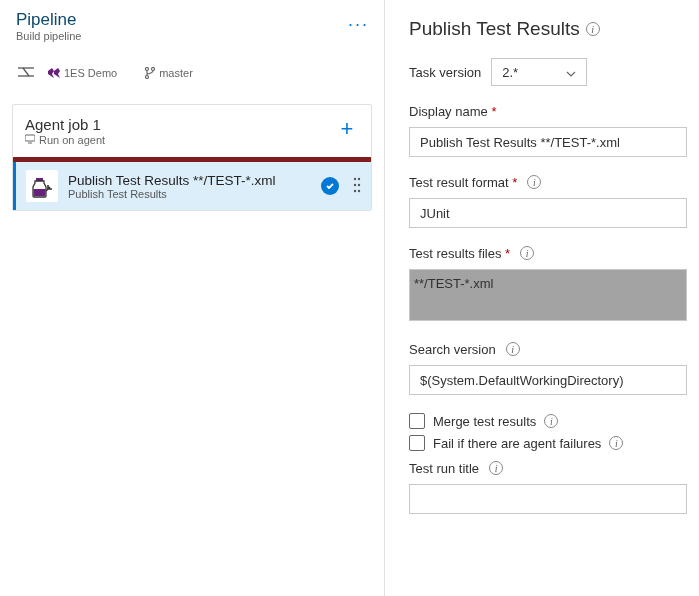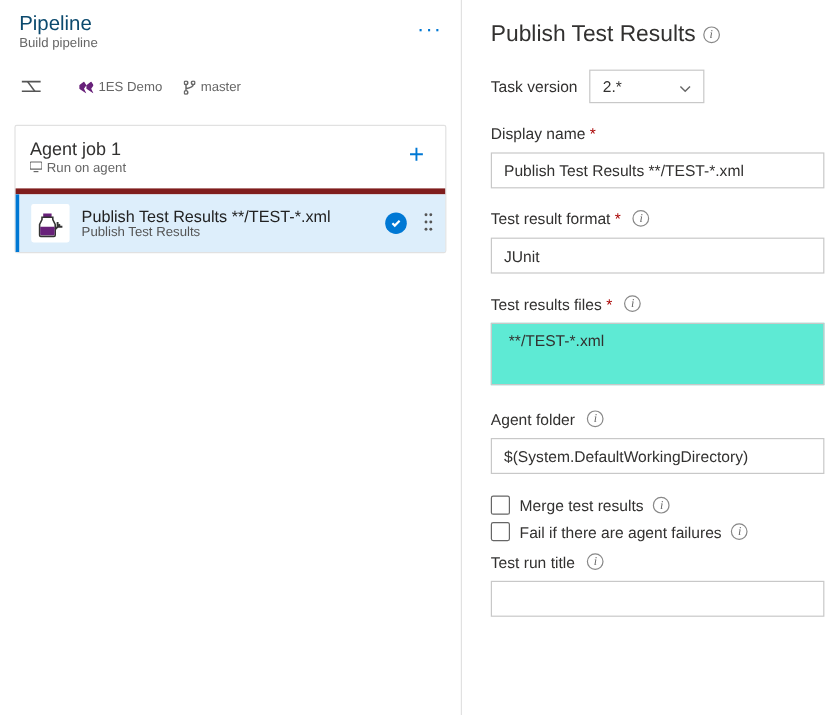--- a/index.html
+++ b/index.html
@@ -50,21 +50,21 @@
       letter-spacing: 1px;
     }
     .get-sources {
       display: flex;
       align-items: flex-start;
       padding: 9px 14px 9px 16px;
       gap: 12px;
     }
     .gs-icon { width: 20px; display:flex; align-items:center; justify-content:center; color:#555;}
     .gs-title { font-size: 14px; color:#323130;}
-    .gs-row2 { display:flex; gap:18px; margin-top:2px; font-size:11px; color:#666; align-items:center;margin-left:18px;}
+    .gs-row2 { display:flex; gap:28px; margin-top:2px; font-size:11px; color:#666; align-items:center;}
     .gs-row2 span { display:inline-flex; align-items:center; gap:4px;}
     .panel {
       border: 1px solid #e1e1e1;
       border-radius: 2px;
       margin: 16px 12px 0 12px;
     }
     .agent-header {
       display:flex;
       align-items:flex-start;
       padding: 11px 10px 11px 12px;
@@ -113,22 +113,22 @@
       min-width:96px; cursor:pointer; background:#fff; gap:20px;
     }
     .chevron { color:#666;}
     .field-group { margin-bottom: 18px; padding-right: 12px;}
     .field-label { font-size:13px; margin-bottom:8px; display:flex; align-items:flex-start; gap:10px;}
     .text-input {
       width:100%; height:30px; border:1px solid #c8c8c8; padding:0 10px;
       font-family:inherit; font-size:13px; color:#323130; background:#fff;
     }
     .textarea-input {
-      width:100%; height:52px; border:1px solid #c8c8c8; padding:6px 14px;
-      font-family:inherit; font-size:13px; color:#323130; resize:none; background:#5eead4;
+      width:100%; height:52px; border:1px solid #c8c8c8; padding:6px 4px;
+      font-family:inherit; font-size:13px; color:#323130; resize:none; background:#a3a3a3;
     }
     .checkbox-row { display:flex; align-items:center; gap:8px; margin:6px 0;}
     .checkbox {
       width:16px; height:16px; border:1px solid #666; border-radius:2px; background:#fff; cursor:pointer;
     }
     .check-label { font-size:13px;}
   </style>
 </head>
 <body>
 
@@ -259,21 +259,21 @@
   <div class="field-group">
     <div class="field-label">
       <span><span>Test results files</span> <span class="req">*</span></span>
       <span class="info-icon">i</span>
     </div>
     <textarea class="textarea-input" style="">**/TEST-*.xml</textarea>
   </div>
 
   <div class="field-group">
     <div class="field-label">
-      <span>Agent folder</span>
+      <span>Search version</span>
       <span class="info-icon">i</span>
     </div>
     <input class="text-input" value="$(System.DefaultWorkingDirectory)" style="">
   </div>
 
   <div class="field-group" style="margin-bottom:10px">
     <div class="checkbox-row">
       <div class="checkbox"></div>
       <span class="check-label">Merge test results</span>
       <span class="info-icon">i</span>

